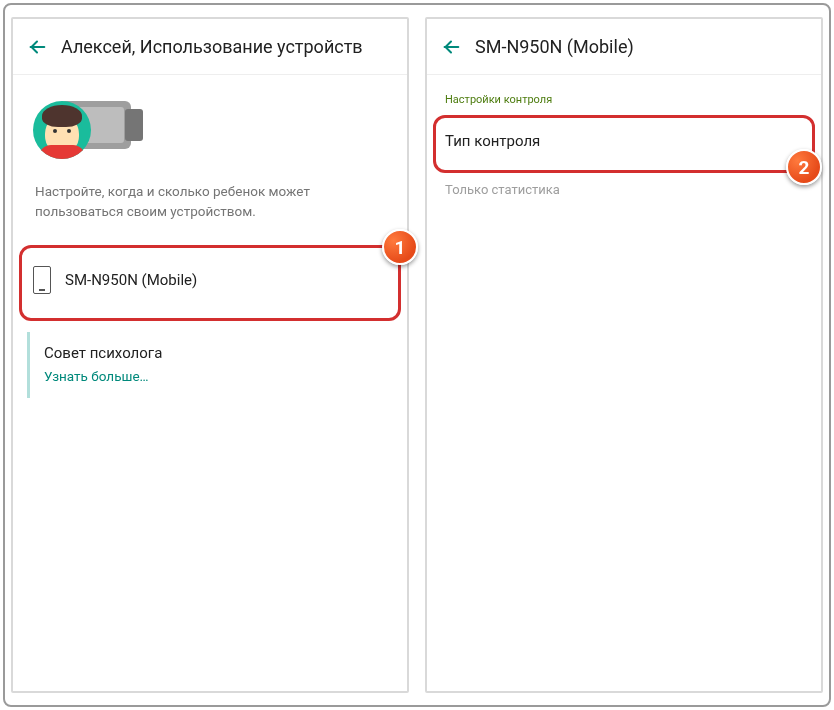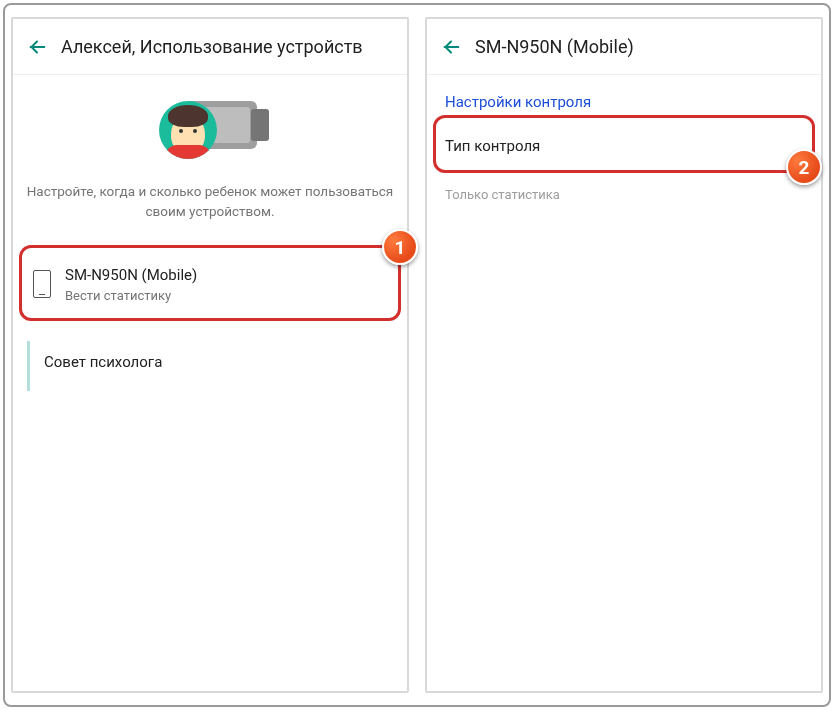--- a/index.html
+++ b/index.html
@@ -46,22 +46,22 @@
     color: #00897b;
     display: flex; align-items: center; justify-content: center;
     margin-right: 12px;
   }
   .header-title {
     font-size: 18px;
     color: #212121;
     font-weight: 400;
   }
   .hero {
-    padding: 18px 4px 8px;
-    text-align: center;
+    padding: 18px 16px 8px;
+    text-align: left;
   }
   .avatar-wrap {
     display: inline-flex;
     position: relative;
     width: 110px;
     height: 70px;
     align-items: center;
     justify-content: center;
     margin-bottom: 10px;
   }
@@ -140,21 +140,21 @@
     margin: 24px 14px 0;
     padding: 12px 14px 14px;
     border-left: 3px solid #b2dfdb;
   }
   .tip-title { font-size: 15px; color:#212121; margin-bottom:6px;}
   .tip-body { font-size: 13px; color:#9e9e9e; line-height:1.5; margin-bottom:6px;}
   .tip-link { font-size: 13.5px; color:#00897b; }
 
   
   .section-label{
-    font-size: 15px; color:#1d4ed8;
+    font-size: 11px; color:#4d7c0f;
     padding: 18px 18px 8px;
   }
   .toggle-row{
     margin: 4px 10px 0;
     padding: 16px 14px;
     display:flex; align-items:center;
   }
   .toggle-label{ flex:1; font-size:15px; color:#212121;}
   .switch{
     width:36px;height:20px;position:relative;
@@ -219,26 +219,26 @@
           <div class="body"></div>
         </div>
       </div>
       <div class="hero-text">Настройте, когда и сколько ребенок может пользоваться своим устройством.</div>
     </div>
 
     <div class="device-row">
       <div class="device-icon"></div>
       <div class="txt">
         <div class="device-name">SM-N950N (Mobile)</div>
-        <div class="device-sub">Вести статистику</div>
       </div>
     </div>
 
     <div class="tip-card">
       <div class="tip-title">Совет психолога</div>
+      <div class="tip-link">Узнать больше…</div>
     </div>
 
     <div class="callout" style="left:6px; right:6px; top:226px; height:76px;"></div>
   </div>
 
   <div class="screen">
     <div class="header">
       <div class="back-arrow">
         <svg viewBox="0 0 24 24" width="22" height="22" fill="none" stroke="currentColor" stroke-width="2.2" stroke-linecap="round" stroke-linejoin="round">
             <polyline points="15 18 9 12 15 6" transform="translate(-3 0)"></polyline>

